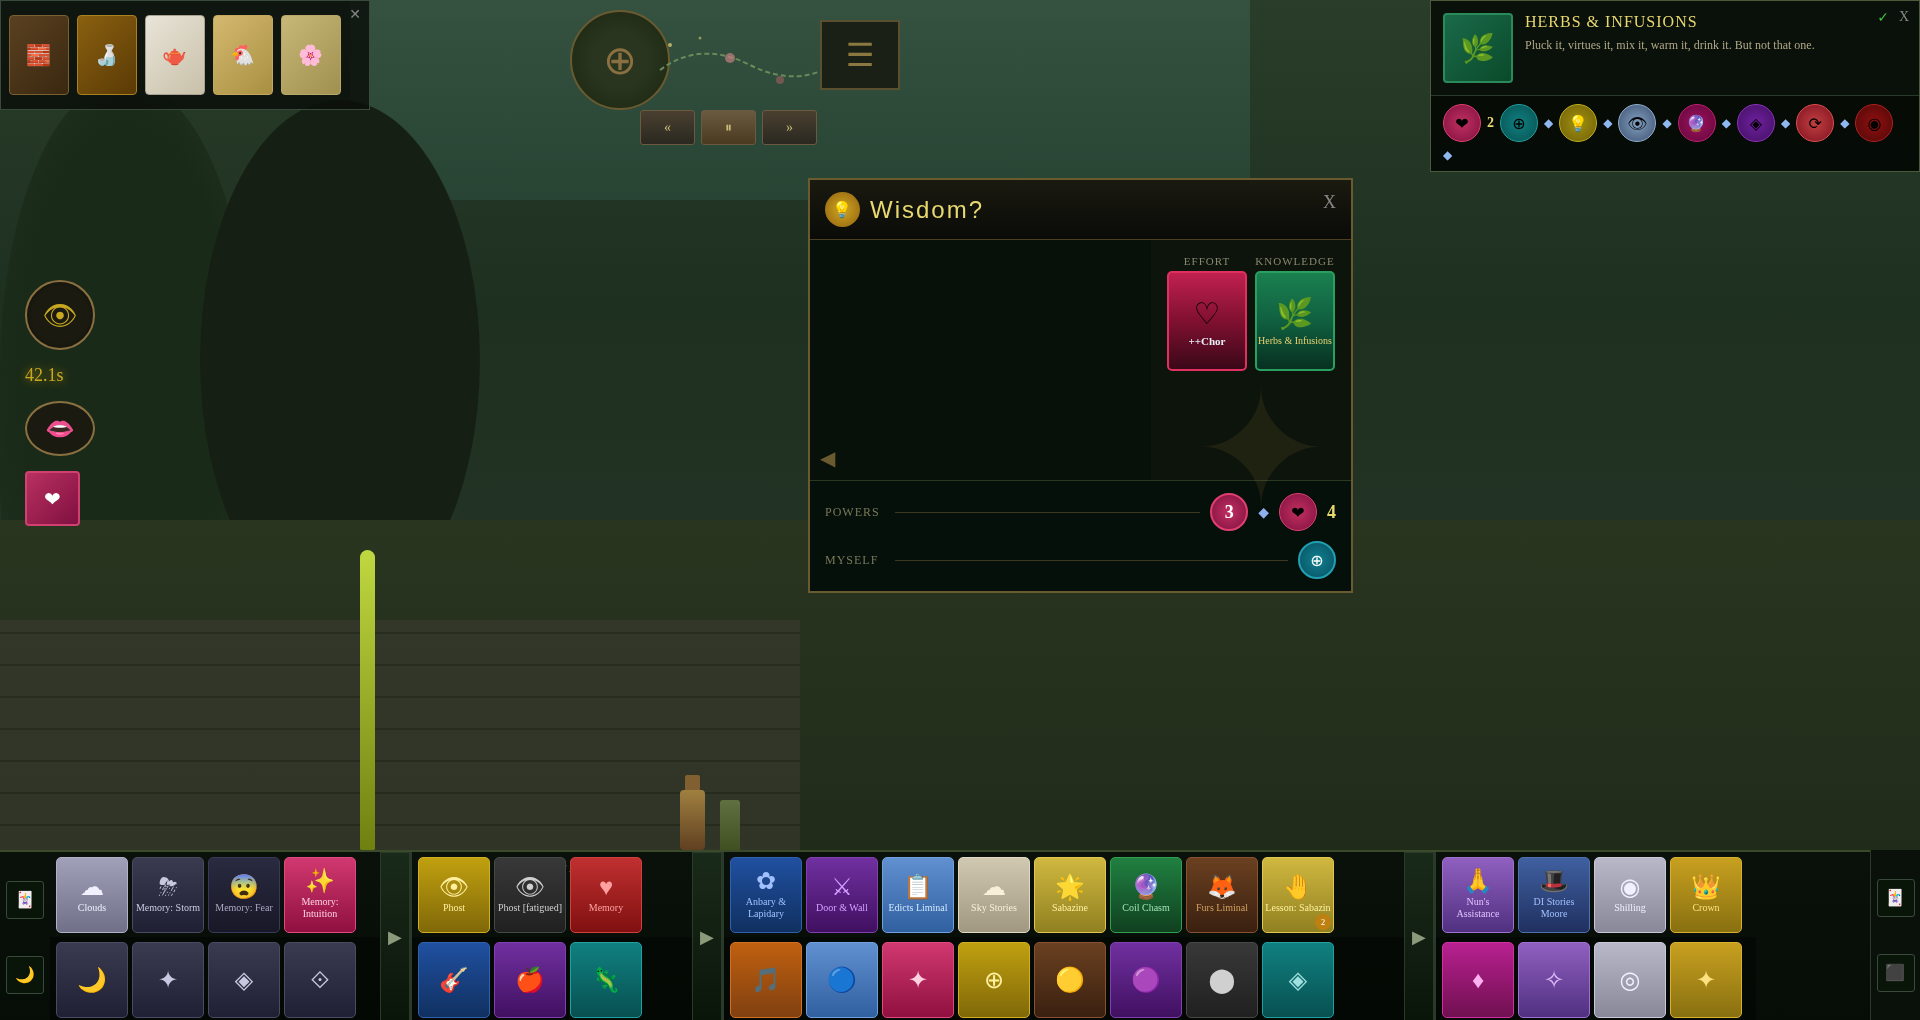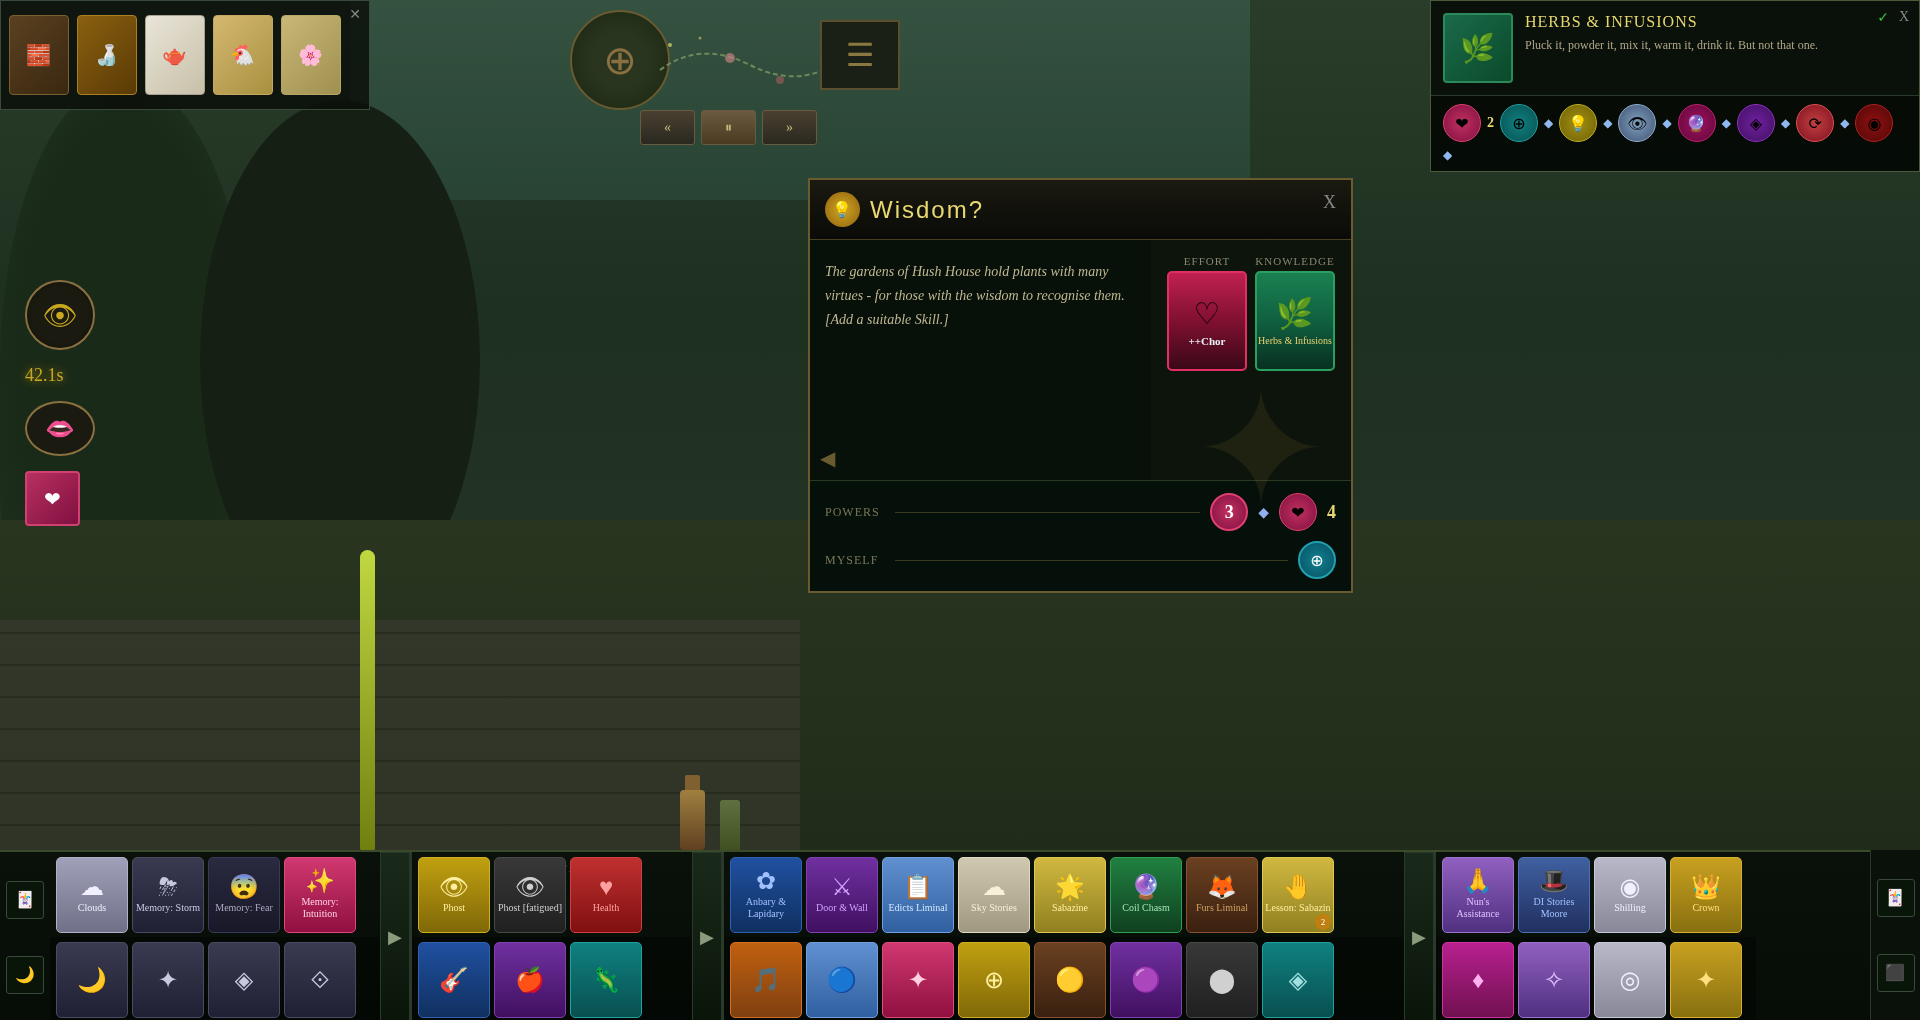--- a/index.html
+++ b/index.html
@@ -828,21 +828,21 @@
   <div class="lip-icon">👄</div>
   <div class="small-card-left">❤</div>
 </div>
 
 <div class="herbs-panel">
   <span class="herbs-panel-close">X</span>
   <div class="herbs-header">
     <div class="herbs-icon">🌿</div>
     <div>
       <div class="herbs-title">Herbs &amp; Infusions</div>
-      <div class="herbs-desc">Pluck it, powder it, mix it, warm it, drink it. But not that one.</div>
+      <div class="herbs-desc">Pluck it, virtues it, mix it, warm it, drink it. But not that one.</div>
     </div>
   </div>
   <span class="herbs-check">✓</span>
   <div class="resource-row">
     <div class="res-icon res-pink">❤</div>
     <span class="res-num">2</span>
     <div class="res-icon res-teal">⊕</div>
     <span class="res-diamond">◆</span>
     <div class="res-icon res-yellow">💡</div>
     <span class="res-diamond">◆</span>
@@ -861,21 +861,20 @@
 
 <div class="wisdom-dialog">
   <div class="wisdom-header">
     <div class="wisdom-bulb">💡</div>
     <div class="wisdom-title">Wisdom?</div>
     <span class="wisdom-close">X</span>
   </div>
 
   <div class="wisdom-body">
     <div class="wisdom-text-area">
-      <div class="wisdom-text">The gardens of Hush House hold plants with many virtues - for those with the wisdom to recognise them. [Add a suitable Skill.]</div>
       <span class="wisdom-nav-left">◀</span>
     </div>
 
     <div class="wisdom-cards-area" style="position:relative;">
       <div class="mandala-bg">✦</div>
       <div class="cards-row">
         <div class="card-slot">
           <span class="card-label">Effort</span>
           <div class="card-item card-pink">
             <span class="card-icon-lg">♡</span>
@@ -962,21 +961,21 @@
       <div class="b-card bc-yellow">
         <span class="b-card-icon">👁</span>
         <span class="b-card-name">Phost</span>
       </div>
       <div class="b-card bc-eye">
         <span class="b-card-icon">👁</span>
         <span class="b-card-name">Phost [fatigued]</span>
       </div>
       <div class="b-card bc-red">
         <span class="b-card-icon">♥</span>
-        <span class="b-card-name">Health</span>
+        <span class="b-card-name">Memory</span>
       </div>
     </div>
     <div class="bottom-cards-row2">
       <div class="b-card bc-blue">
         <span class="b-card-icon">🎸</span>
       </div>
       <div class="b-card bc-purple">
         <span class="b-card-icon">🍎</span>
       </div>
       <div class="b-card bc-teal">

